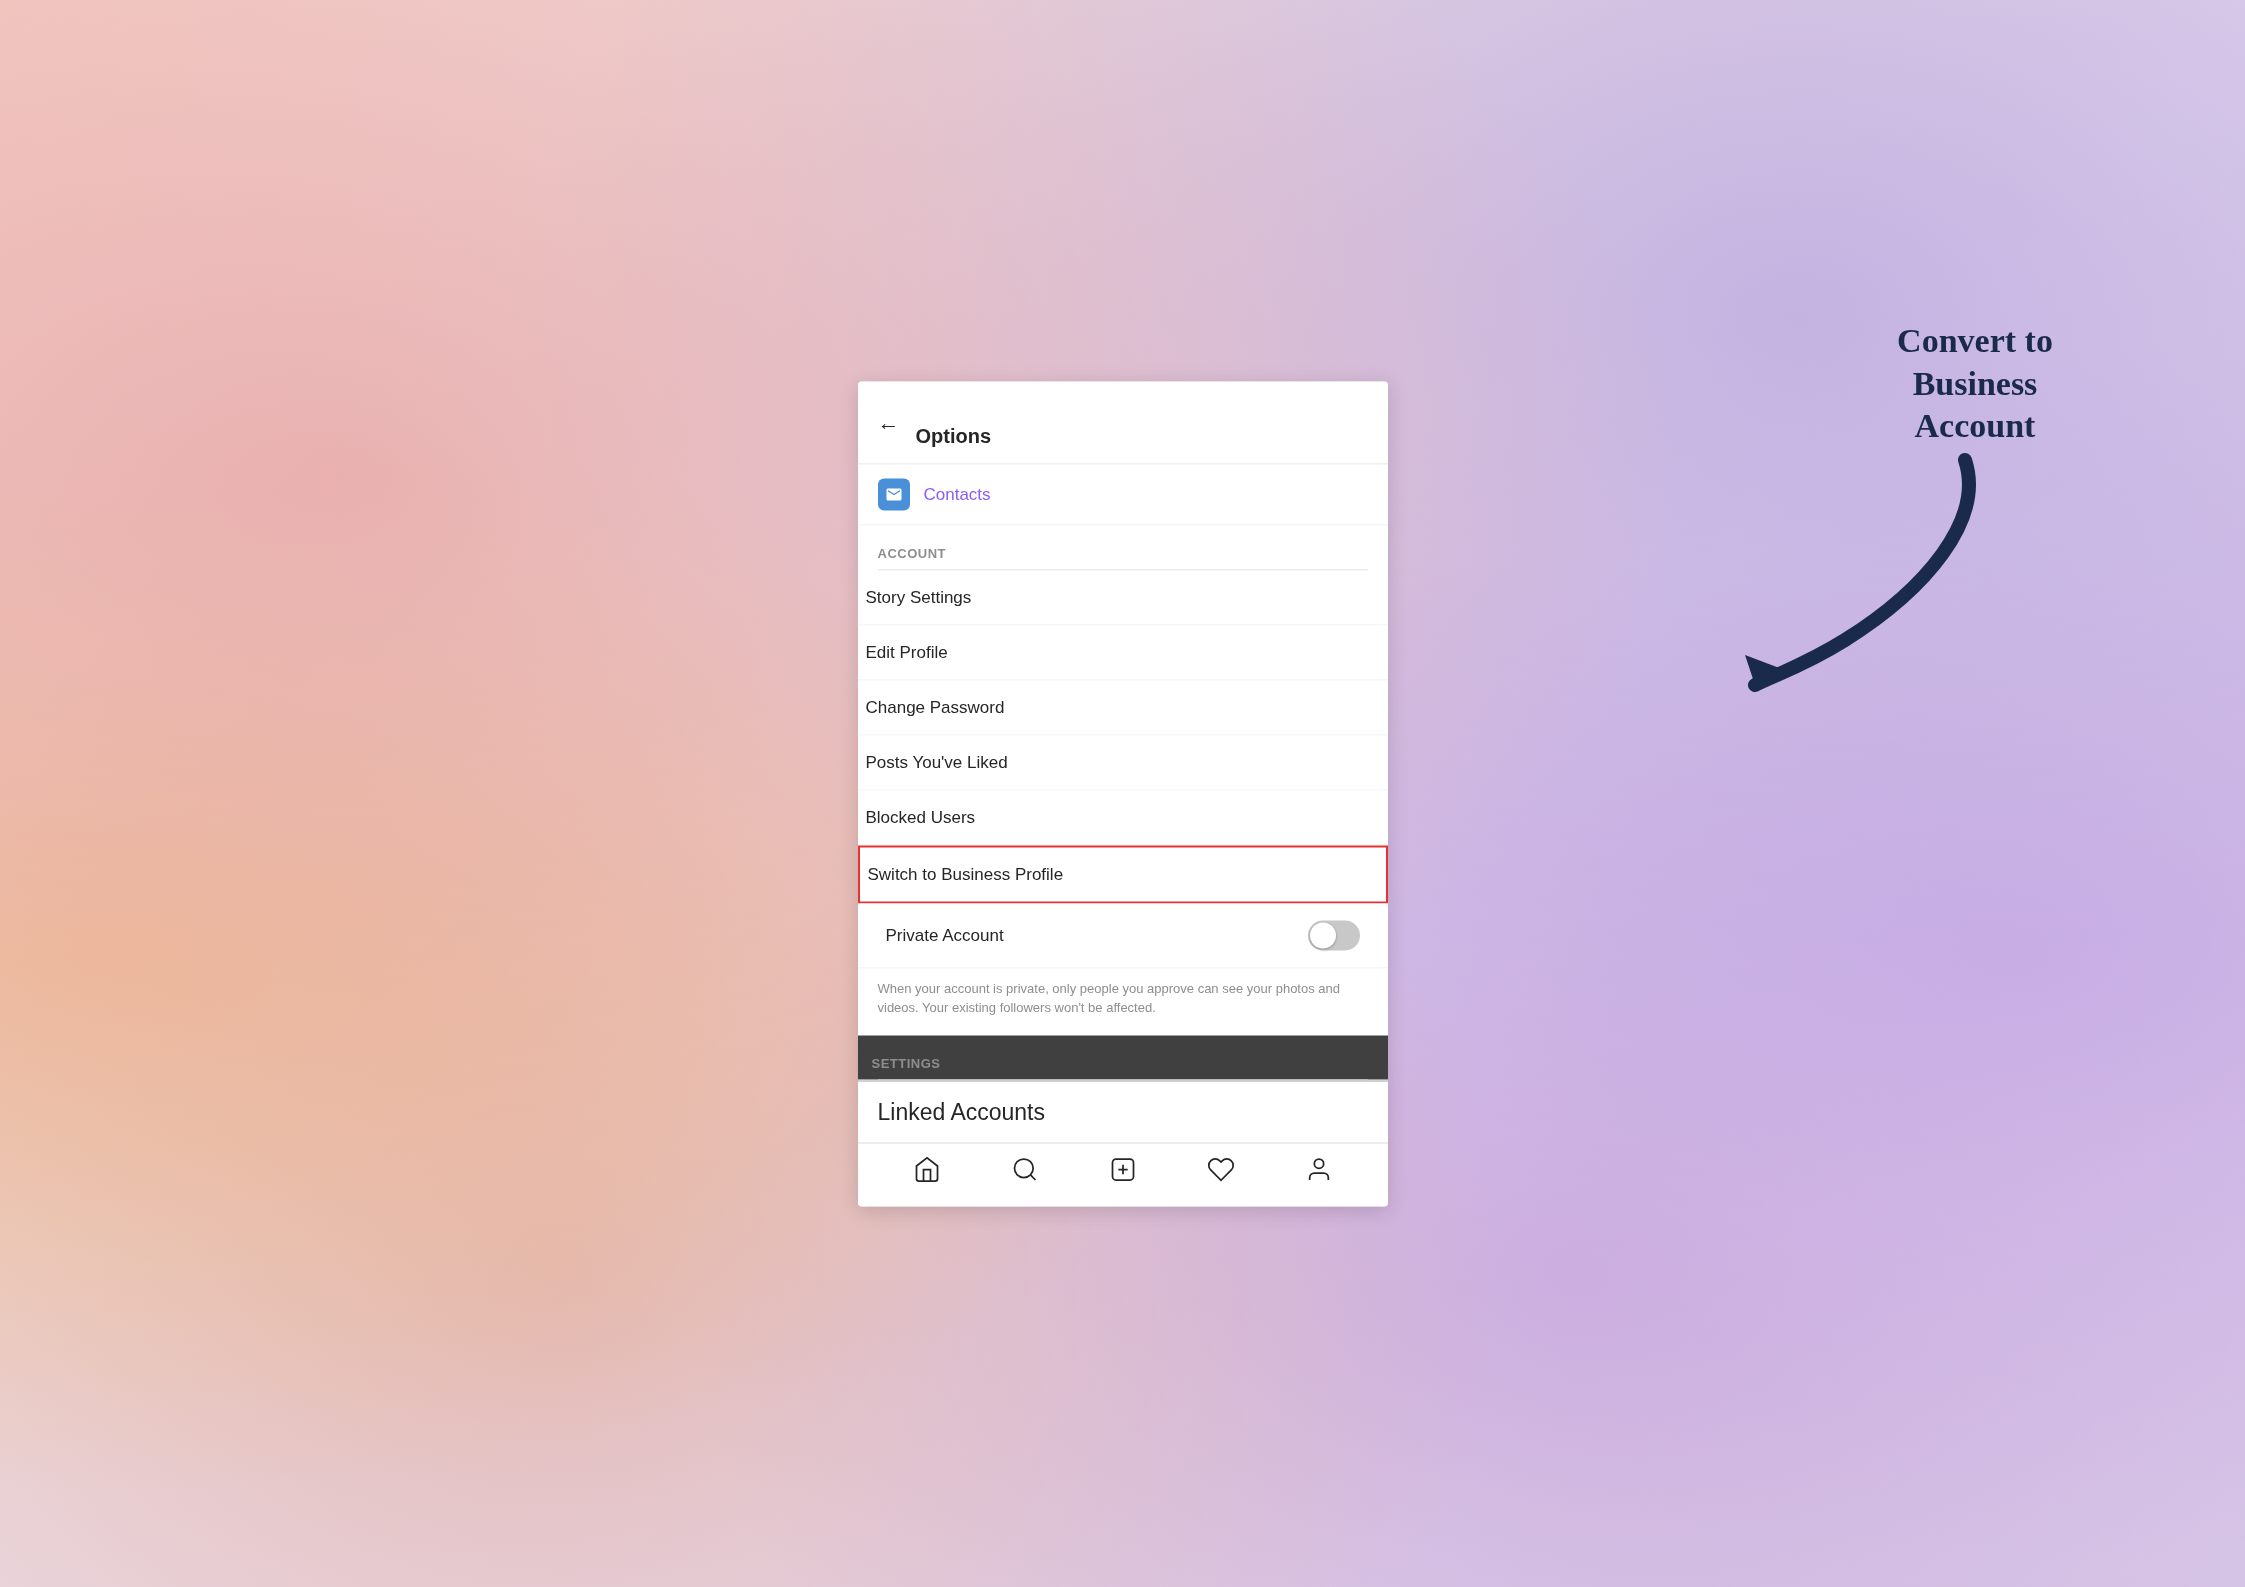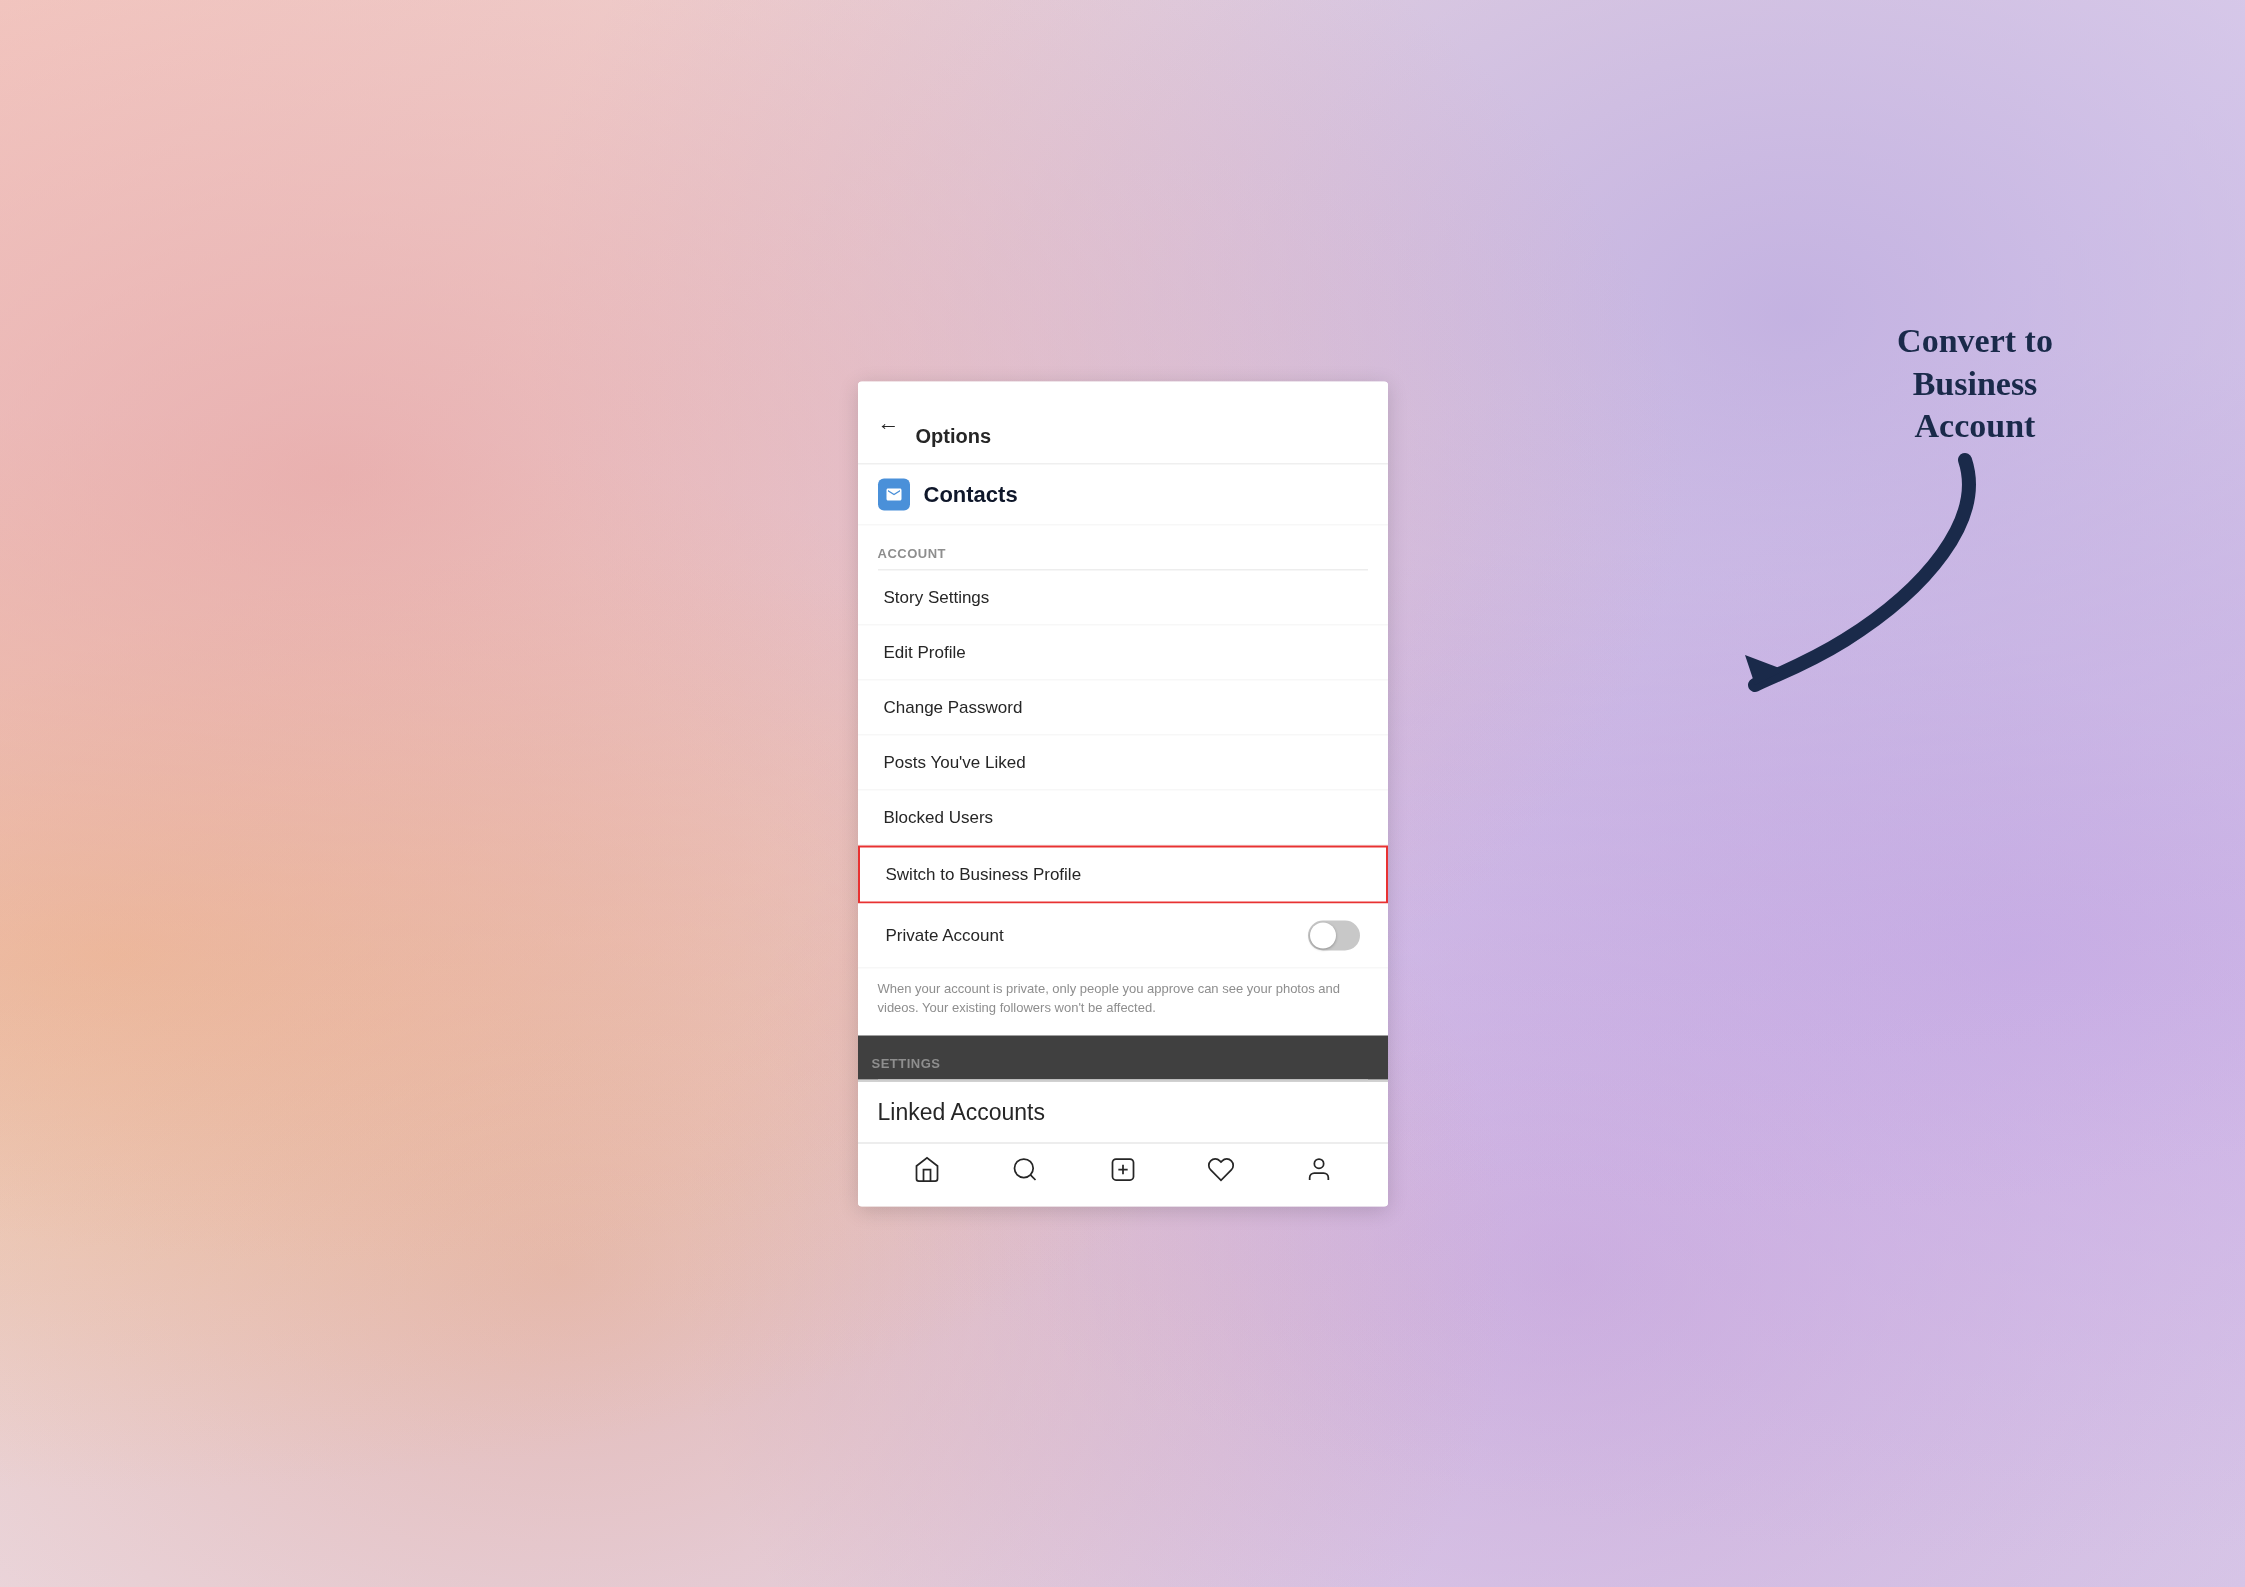--- a/index.html
+++ b/index.html
@@ -77,23 +77,22 @@
       border-radius: 6px;
       margin-right: 14px;
       display: flex;
       align-items: center;
       justify-content: center;
       color: white;
       font-size: 16px;
     }
 
     .contacts-label {
-      font-size: 22px;
-      color: #0f172a;
-      font-weight: bold;
+      font-size: 17px;
+      color: #8b5cf6;
     }
 
     
     .section-header {
       padding: 18px 20px 8px;
       background: #fff;
     }
 
     .section-title {
       font-size: 13px;
@@ -106,21 +105,21 @@
       height: 1px;
       background: #dbdbdb;
       margin: 0 20px;
     }
 
     
     .menu-item {
       display: flex;
       align-items: center;
       justify-content: space-between;
-      padding: 17px 26px;
+      padding: 17px 8px;
       background: #fff;
       border-bottom: 1px solid #efefef;
       cursor: pointer;
     }
 
     .menu-item-label {
       font-size: 17px;
       color: #262626;
     }
 

